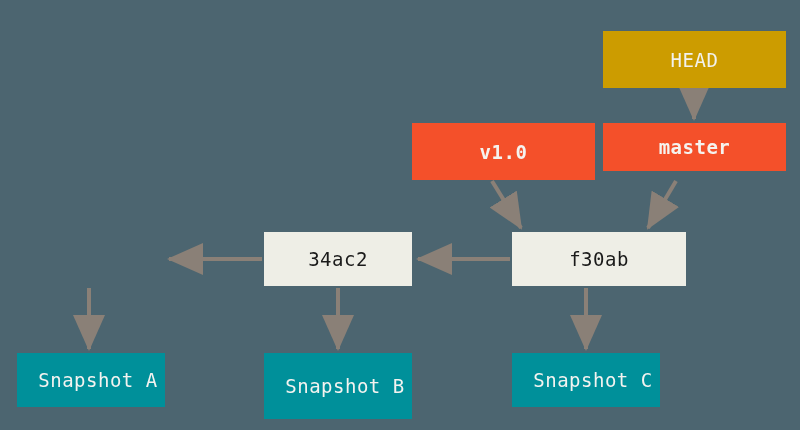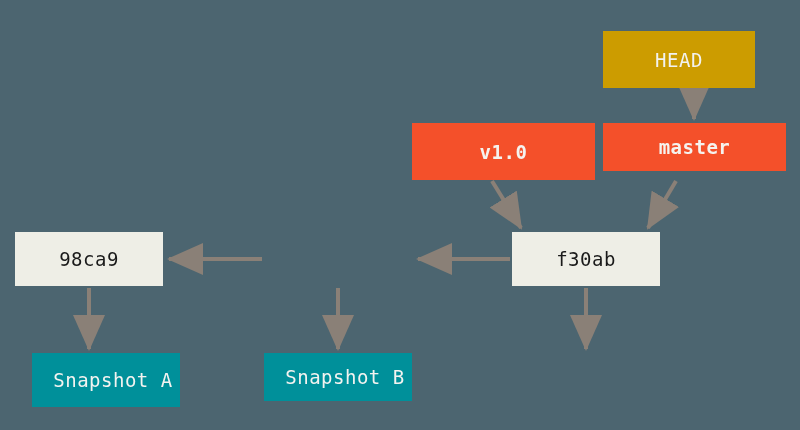--- a/index.html
+++ b/index.html
@@ -84,43 +84,46 @@
 
     <line x1="262" y1="259" x2="169" y2="259" stroke="#8a8077" stroke-width="4" marker-end="url(#arrowhead)"></line>
 
     <line x1="89" y1="288" x2="89" y2="349" stroke="#8a8077" stroke-width="4" marker-end="url(#arrowhead)"></line>
 
     <line x1="338" y1="288" x2="338" y2="349" stroke="#8a8077" stroke-width="4" marker-end="url(#arrowhead)"></line>
 
     <line x1="586" y1="288" x2="586" y2="349" stroke="#8a8077" stroke-width="4" marker-end="url(#arrowhead)"></line>
   </svg>
 
-  <div class="node head" style="left: 603px; top: 31px; width: 152px; height: 57px; background: rgb(204, 156, 0); color: rgb(242, 242, 238);">
+  <div class="node head" style="left: 603px; top: 31px; width: 183px; height: 57px; background: rgb(204, 156, 0); color: rgb(242, 242, 238);">
     <span class="label-text">HEAD</span>
   </div>
 
   <div class="node ref" style="left: 412px; top: 123px; width: 183px; height: 57px; background: rgb(244, 80, 42); color: rgb(245, 243, 239);">
     <span class="label-text">v1.0</span>
   </div>
 
   <div class="node ref" style="left: 603px; top: 123px; width: 183px; height: 48px; background: rgb(244, 80, 42); color: rgb(245, 243, 239);">
     <span class="label-text">master</span>
   </div>
 
-  <div class="node commit" style="left: 15px; top: 232px; width: 148px; height: 54px; background: rgb(238, 238, 230); color: rgb(26, 26, 26);">
-    <span class="label-text">98ca9</span>
+
+  <div class="node commit" style="left: 264px; top: 232px; width: 148px; height: 54px; background: rgb(238, 238, 230); color: rgb(26, 26, 26);">
+    <span class="label-text">34ac2</span>
   </div>
 
-
-  <div class="node commit" style="left: 512px; top: 232px; width: 148px; height: 54px; background: rgb(238, 238, 230); color: rgb(26, 26, 26);">
+  <div class="node commit" style="left: 512px; top: 232px; width: 174px; height: 54px; background: rgb(238, 238, 230); color: rgb(26, 26, 26);">
     <span class="label-text">f30ab</span>
   </div>
 
-  <div class="node snapshot" style="left: 17px; top: 353px; width: 148px; height: 54px; background: rgb(0, 144, 154); color: rgb(243, 243, 240); margin-left: 15px;">
+  <div class="node snapshot" style="left: 17px; top: 353px; width: 148px; height: 54px; background: rgb(0, 144, 154); color: rgb(243, 243, 240);">
     <span class="label-text">Snapshot A</span>
   </div>
 
-  <div class="node snapshot" style="left: 264px; top: 353px; width: 148px; height: 48px; background: rgb(0, 144, 154); color: rgb(243, 243, 240);">
+  <div class="node snapshot" style="left: 264px; top: 353px; width: 148px; height: 66px; background: rgb(0, 144, 154); color: rgb(243, 243, 240);">
     <span class="label-text">Snapshot B</span>
   </div>
 
+  <div class="node snapshot" style="left: 512px; top: 353px; width: 148px; height: 54px; background: rgb(0, 144, 154); color: rgb(243, 243, 240);">
+    <span class="label-text">Snapshot C</span>
+  </div>
 
 </div>
 
 </body></html>

